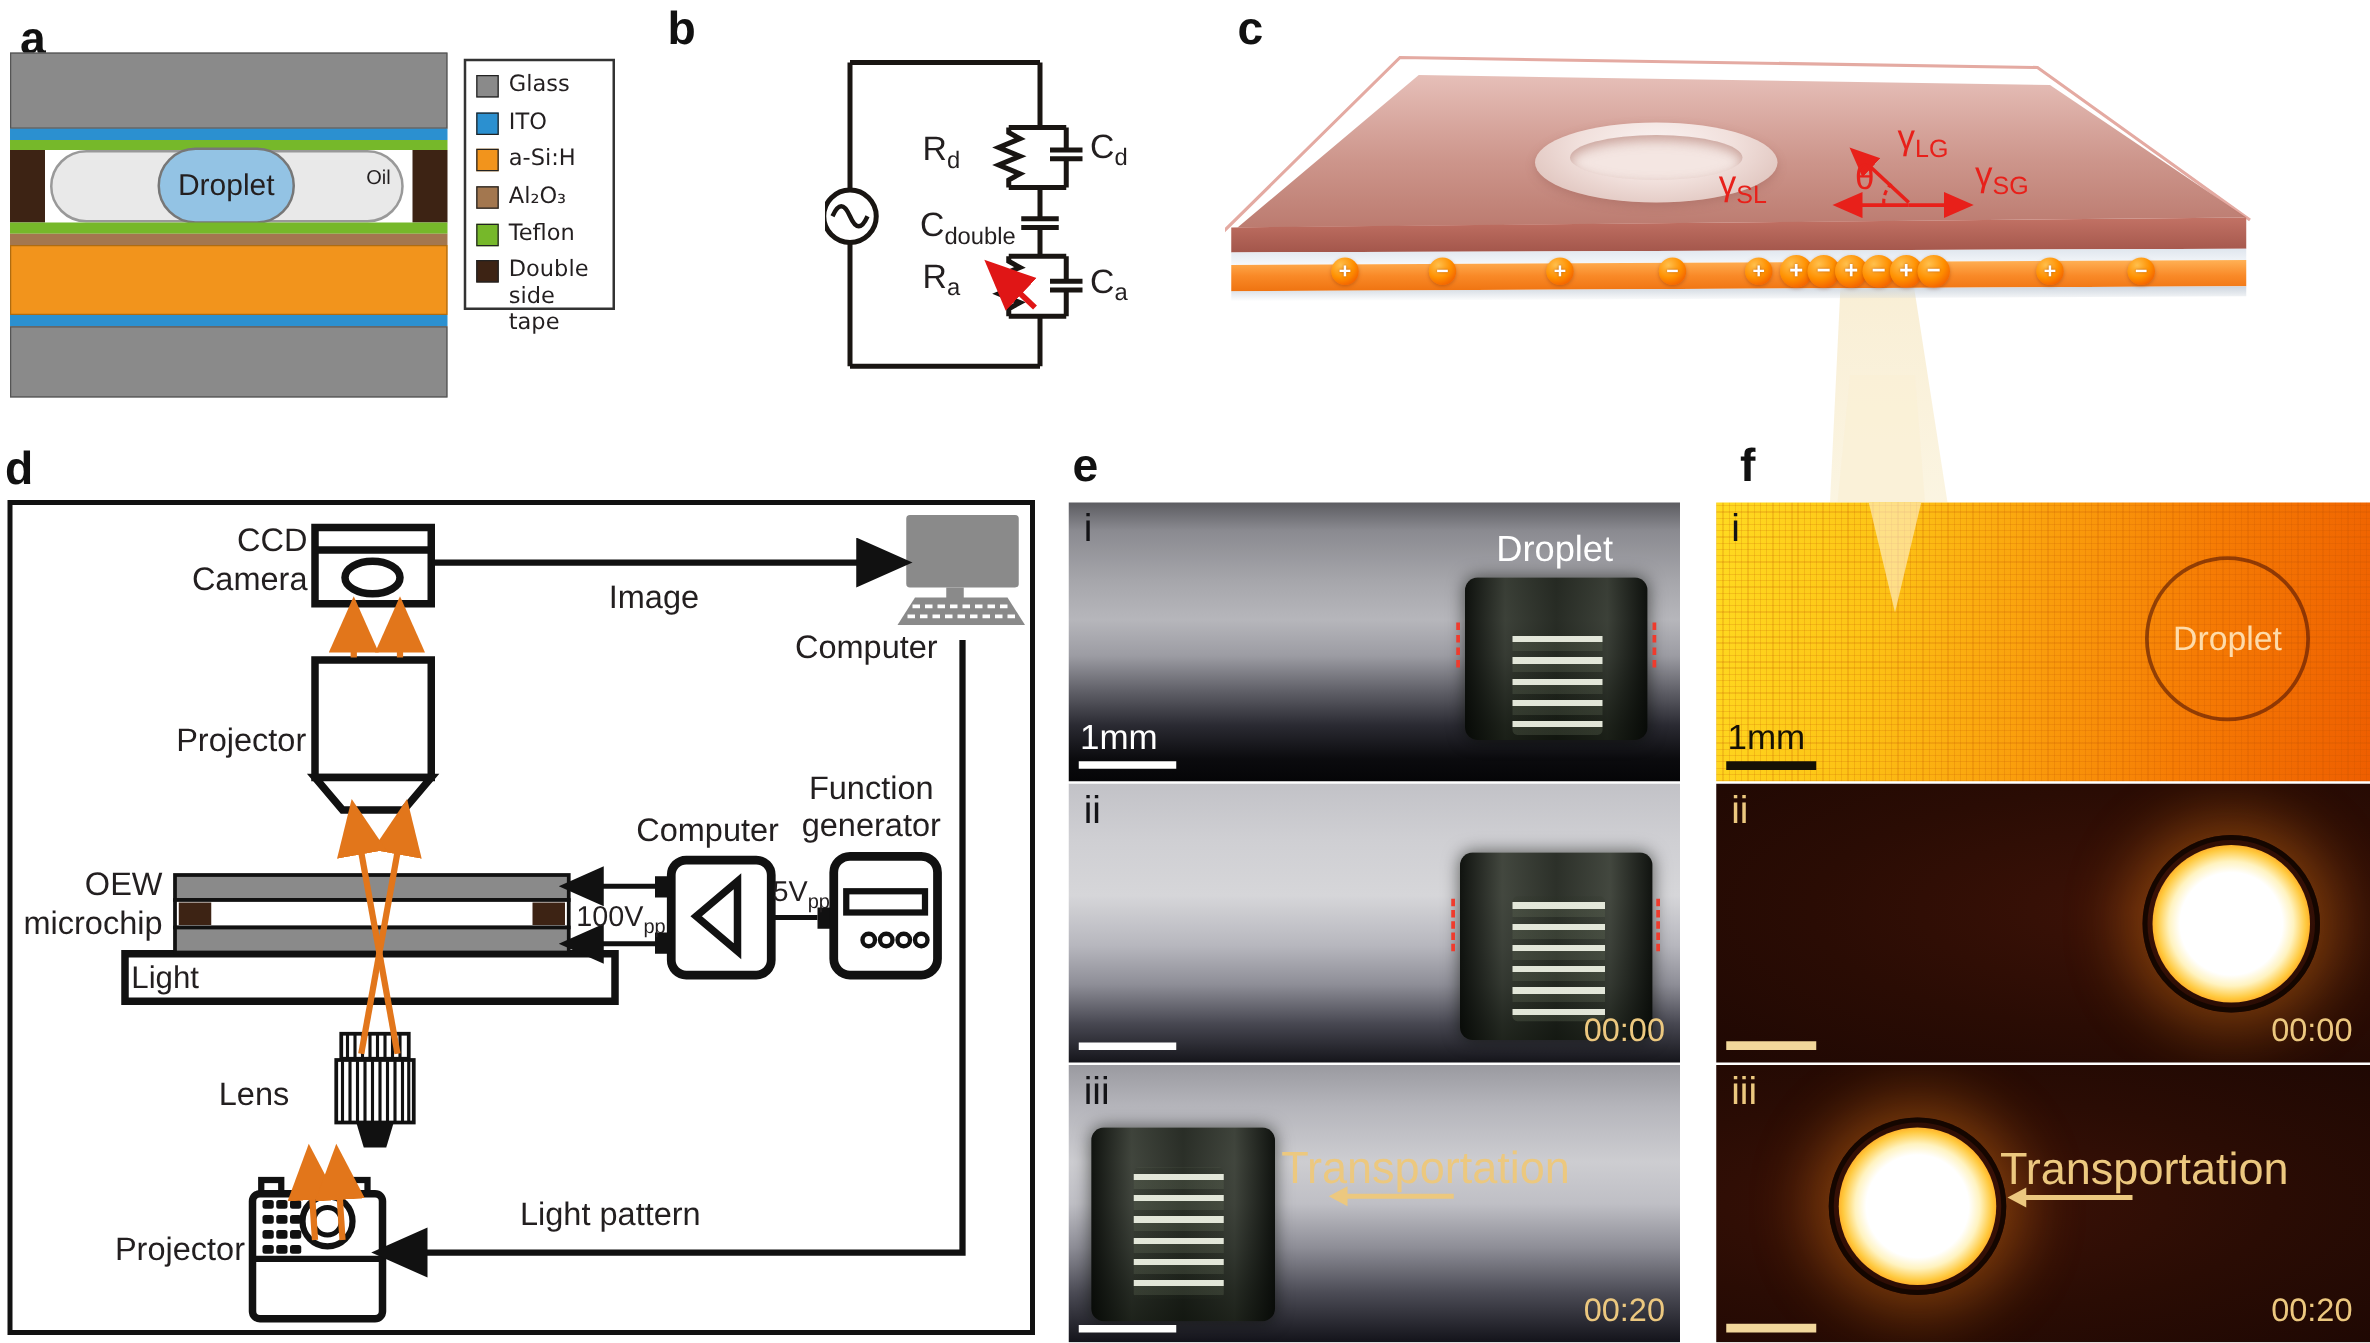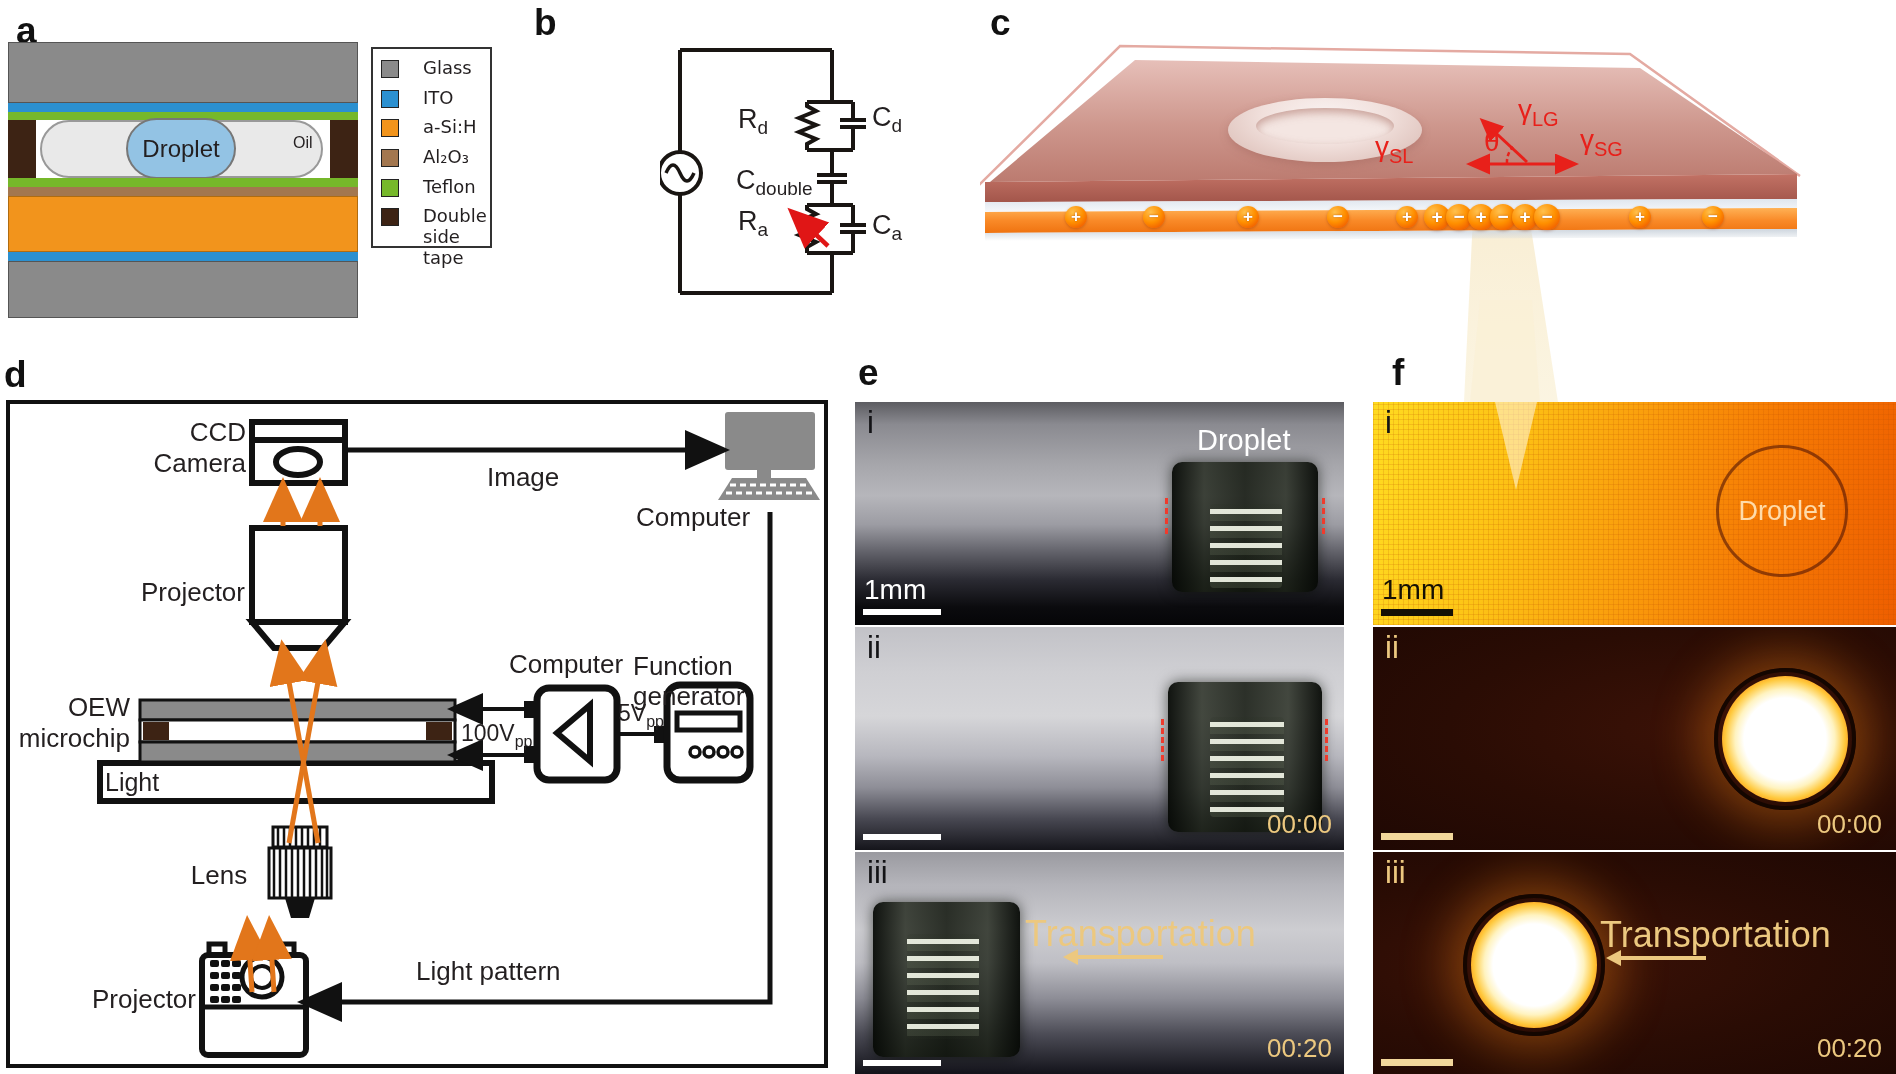--- a/index.html
+++ b/index.html
@@ -5,21 +5,21 @@
   html,body{margin:0;padding:0;background:#fff;}
   .fig{position:relative;width:1896px;height:1074px;background:#fff;overflow:hidden;
        font-family:"Liberation Sans", sans-serif;color:#231f20;}
   .abs{position:absolute;}
   .plabel{position:absolute;font-size:37px;font-weight:bold;color:#111;line-height:1;}
   
   .lay{position:absolute;left:0;width:350px;}
   .sw{width:16px;height:16px;border:1px solid #222;flex:0 0 16px;margin-top:2px;}
   .sw-glass{background:#8a8a8a}.sw-ito{background:#2b90d0}.sw-asi{background:#f2941c}
   .sw-al{background:#a3774f}.sw-teflon{background:#76b82a}.sw-tape{background:#3d2314}
-  .legend-row{display:flex;gap:24px;margin-bottom:9px;font-size:18px;line-height:1.15;
+  .legend-row{display:flex;gap:8px;margin-bottom:9px;font-size:18px;line-height:1.15;
       font-family:"DejaVu Sans","Liberation Sans",sans-serif;}
   
   .frame{position:absolute;overflow:hidden;}
   .ftag{position:absolute;left:12px;top:5px;font-size:31px;line-height:1;}
   .dark{color:#131316}.tan{color:#ecc87f}
   .sbar{position:absolute;height:6px;}
   .time{position:absolute;font-size:26px;color:#ecc87f;}
   .trans{position:absolute;font-size:36px;color:#ecc87f;}
   .streaks{position:absolute;background:repeating-linear-gradient(180deg,
       rgba(40,48,34,0.15) 0 5px, rgba(236,240,226,0.95) 5px 10px,
@@ -359,26 +359,26 @@
   <div class="dlab" style="left:128px;top:417px;width:118px;text-align:right;">
     <div>CCD</div>
       <div>Camera</div>
   </div>
   <div class="dlab" style="left:95px;top:577px;width:150px;text-align:right;">Projector</div>
   <div class="dlab" style="left:8px;top:692px;width:122px;text-align:right;">
     <div>OEW</div>
       <div>microchip</div>
   </div>
   <div class="dlab" style="left:105px;top:767px;font-size:25px;">Light</div>
-  <div class="dlab" style="left:175px;top:860px;width:88px;text-align:center;">Lens</div>
+  <div class="dlab" style="left:175px;top:860px;width:88px;text-align:left;">Lens</div>
   <div class="dlab" style="left:76px;top:984px;width:120px;text-align:right;">Projector</div>
   <div class="dlab" style="left:487px;top:462px;">Image</div>
   <div class="dlab" style="left:636px;top:502px;">Computer</div>
   <div class="dlab" style="left:509px;top:649px;">Computer</div>
-  <div class="dlab" style="left:633px;top:652px;width:128px;text-align:left;line-height:1.15;">
+  <div class="dlab" style="left:633px;top:616px;width:128px;text-align:center;line-height:1.15;">
     <div>Function</div>
       <div>generator</div>
   </div>
   <div class="vlab" style="left:461px;top:722px;"><span>100V</span><sub>pp</sub></div>
   <div class="vlab" style="left:618px;top:702px;"><span>5V</span><sub>pp</sub></div>
   <div class="dlab" style="left:416px;top:956px;">Light pattern</div>
 
   <div class="plabel" style="left:858px;top:354px;">e</div>
 
   <div class="frame" style="left:855px;top:402px;width:489px;height:223px;

